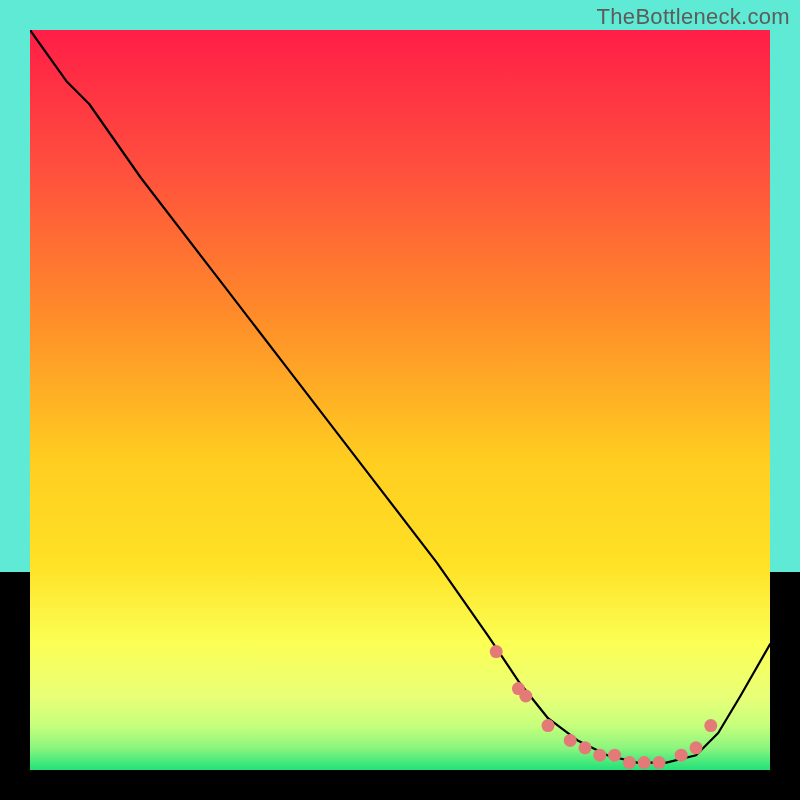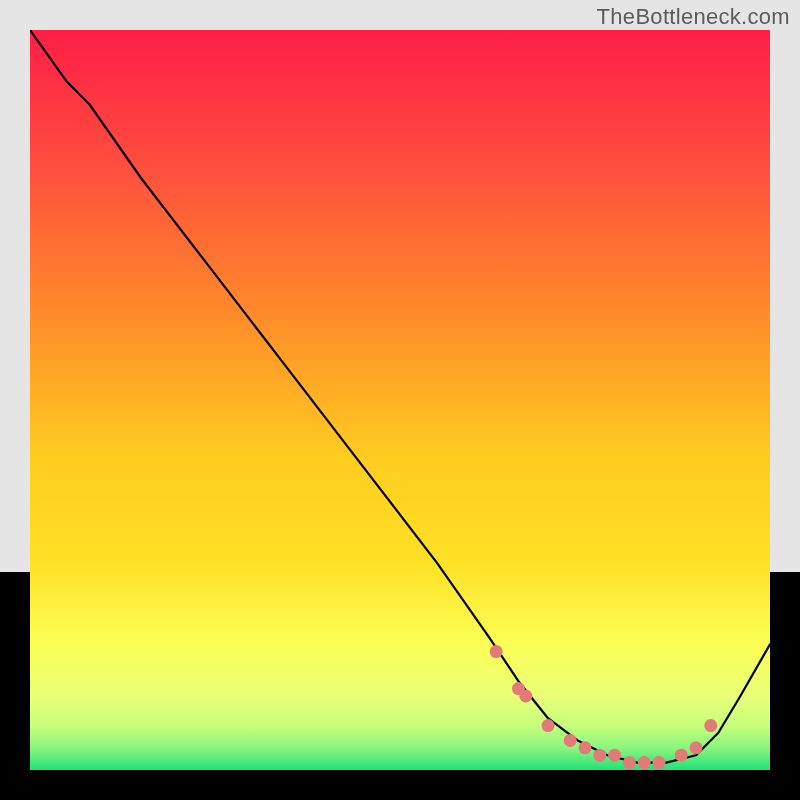--- a/index.html
+++ b/index.html
@@ -8,21 +8,21 @@
     width: 800px;
     height: 800px;
     background: #000;
     overflow: hidden;
     font-family: Arial, Helvetica, sans-serif;
   }
   .frame {
     position: relative;
     width: 800px;
     height: 572px;
-    background: #e5e5e5;
+    background: #5eead4;
   }
   .watermark {
     position: absolute;
     top: 4px;
     right: 10px;
     color: #5c5c5c;
     font-size: 22px;
     font-weight: 500;
     letter-spacing: 0.3px;
     z-index: 50;

